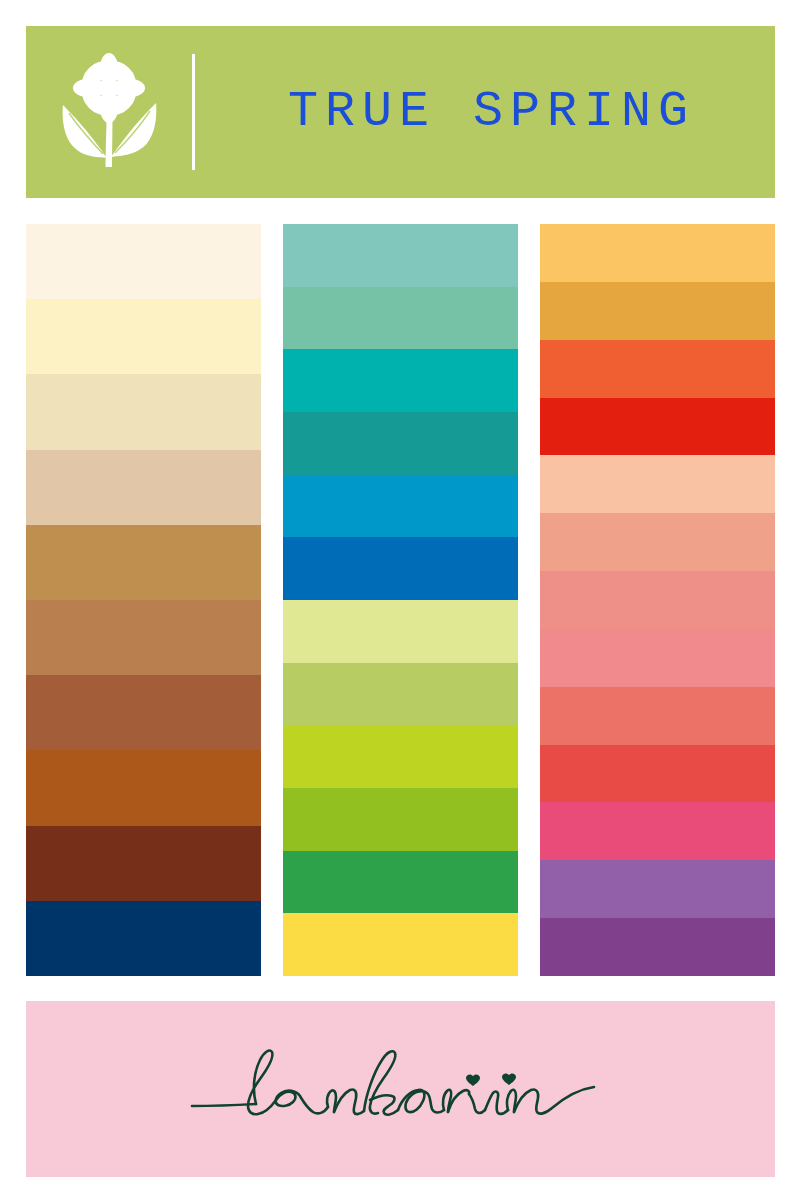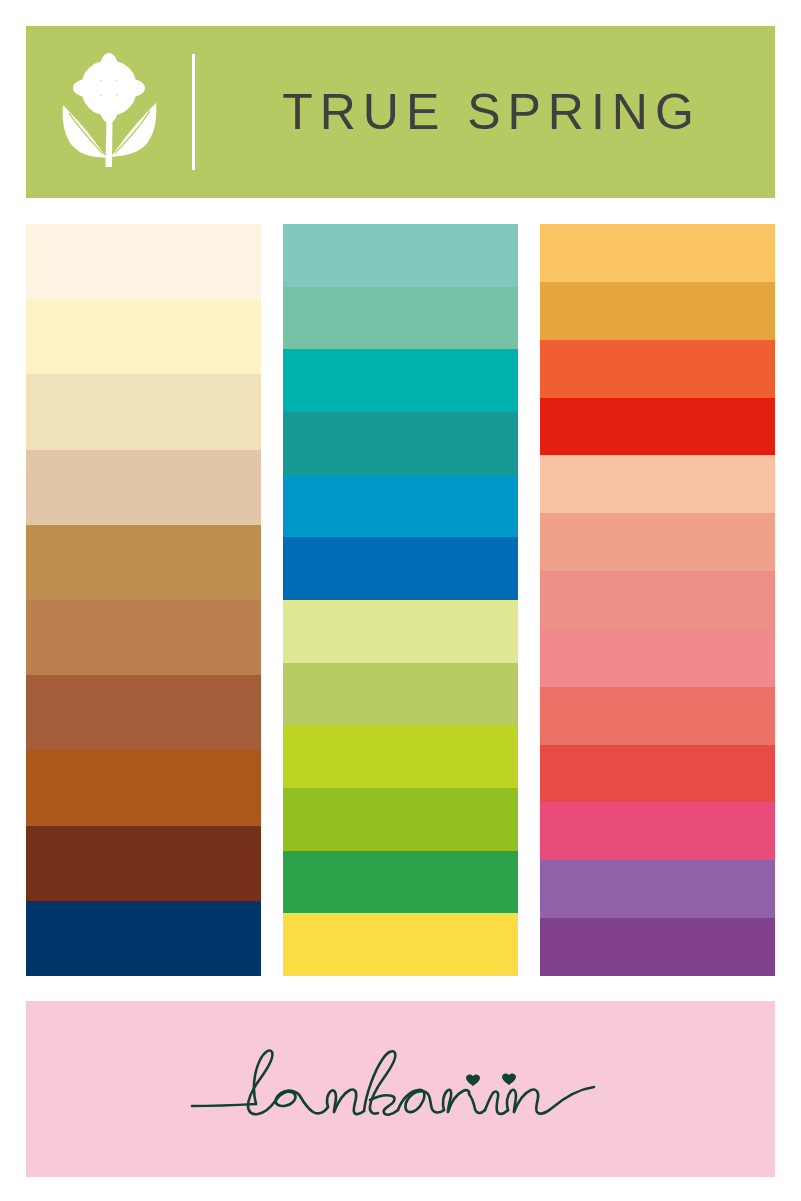--- a/index.html
+++ b/index.html
@@ -57,22 +57,22 @@
   .title-zone {
     flex: 1 1 auto;
     height: 172px;
     display: flex;
     align-items: center;
     justify-content: center;
     padding-left: 6px;
     box-sizing: border-box;
   }
   .palette-title {
-    color: #404040;
-    font-family: Liberation Sans, sans-serif;
+    color: #1d4ed8;
+    font-family: Liberation Mono, monospace;
     font-size: 50px;
     font-weight: 300;
     letter-spacing: 7px;
     line-height: 1;
     white-space: nowrap;
     text-indent: 7px;
   }
 
   
   .columns-area {

